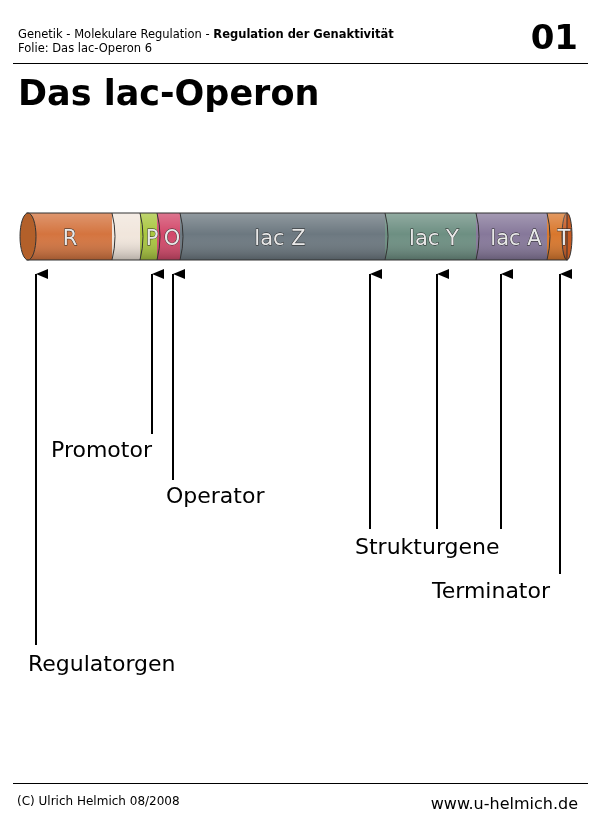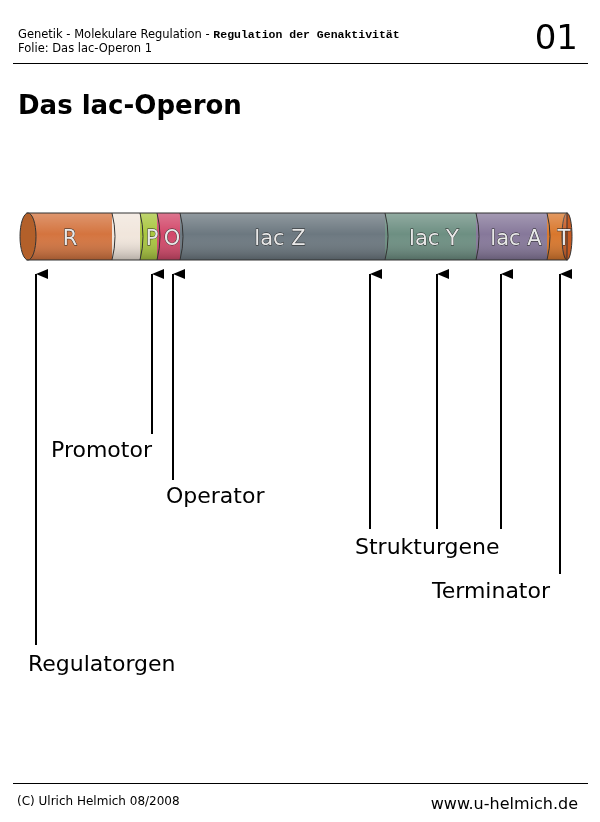--- a/index.html
+++ b/index.html
@@ -1,35 +1,35 @@
 <!DOCTYPE html>
 <html><head>
   <meta charset="utf-8">
   <style>
     html, body { margin: 0; padding: 0; background: #ffffff; }
     body { width: 600px; height: 822px; position: relative; overflow: hidden; font-family: "DejaVu Sans", sans-serif; color: #000; }
     .hdr-line1 { position: absolute; left: 18px; top: 27px; font-size: 11.5px; white-space: nowrap; }
-    .hdr-line1 b { font-weight: bold; font-family: Liberation Mono, monospace; }
+    .hdr-line1 b { font-weight: bold; }
     .hdr-line2 { position: absolute; left: 18px; top: 41px; font-size: 11.5px; white-space: nowrap; }
-    .slide-num { position: absolute; right: 22px; top: 20px; font-size: 34px; font-weight: normal; line-height: 1; }
+    .slide-num { position: absolute; right: 22px; top: 20px; font-size: 34px; font-weight: bold; line-height: 1; }
     .rule { position: absolute; left: 13px; width: 575px; height: 0; border-top: 1.5px solid #000; }
-    .title { position: absolute; left: 18px; top: 92px; font-size: 26px; font-weight: bold; line-height: 1; white-space: nowrap; }
+    .title { position: absolute; left: 18px; top: 76px; font-size: 35px; font-weight: bold; line-height: 1; white-space: nowrap; }
     svg.diagram { position: absolute; left: 0; top: 0; }
     .label { font-family: "DejaVu Sans", sans-serif; font-size: 22px; fill: #000; }
     .seg-label { font-family: "DejaVu Sans", sans-serif; font-size: 21px; fill: #e8e8e8; stroke: #222; stroke-width: 0.8px; paint-order: stroke; }
     .footer-left { position: absolute; left: 17px; top: 794px; font-size: 12px; }
     .footer-right { position: absolute; right: 22px; top: 794px; font-size: 16px; }
   </style>
 </head>
 <body>
 
 <div class="hdr-line1">
   <span>Genetik - Molekulare Regulation - </span><b>Regulation der Genaktivität</b>
 </div>
-<div class="hdr-line2">Folie: Das lac-Operon 1</div>
+<div class="hdr-line2">Folie: Das lac-Operon 6</div>
 <div class="slide-num">01</div>
 <div class="rule" style="top:63px"></div>
 
 <div class="title">Das lac-Operon</div>
 
 <svg class="diagram" width="600" height="822" viewBox="0 0 600 822">
   <defs>
     <linearGradient id="shade" x1="0" y1="0" x2="0" y2="1">
       <stop offset="0" stop-color="#ffffff" stop-opacity="0.25"></stop>
       <stop offset="0.45" stop-color="#ffffff" stop-opacity="0"></stop>

